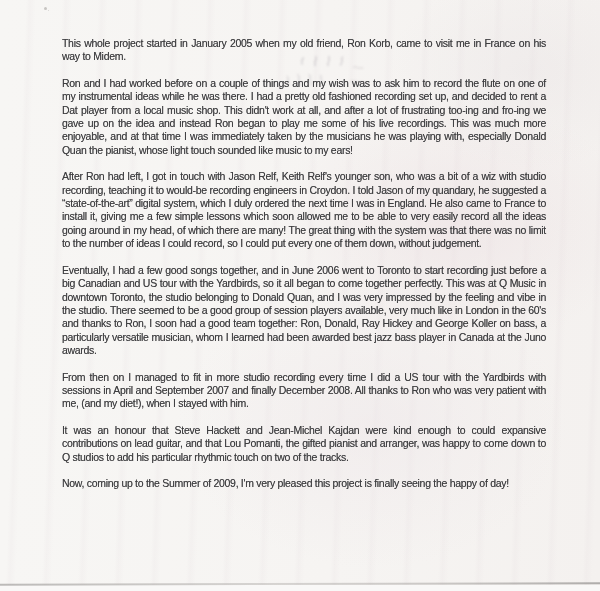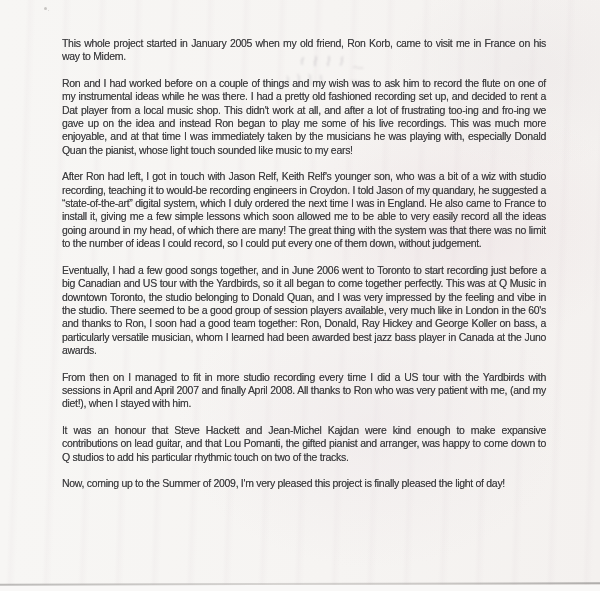--- a/index.html
+++ b/index.html
@@ -96,21 +96,21 @@
 
   <div class="smudge smudge-a"></div>
   <div class="smudge smudge-b"></div>
   <div class="smudge smudge-c"></div>
 
   <div class="text-block">
     <p>This whole project started in January 2005 when my old friend, Ron Korb, came to visit me in France on his way to Midem.</p>
     <p>Ron and I had worked before on a couple of things and my wish was to ask him to record the flute on one of my instrumental ideas while he was there.  I had a pretty old fashioned recording set up, and decided to rent a Dat player from a local music shop.  This didn't work at all, and after a lot of frustrating too-ing and fro-ing we gave up on the idea and instead Ron began to play me some of his live recordings.  This was much more enjoyable, and at that time I was immediately taken by the musicians he was playing with, especially Donald Quan the pianist, whose light touch sounded like music to my ears!</p>
     <p>After Ron had left, I got in touch with Jason Relf, Keith Relf's younger son, who was a bit of a wiz with studio recording, teaching it to would-be recording engineers in Croydon.  I told Jason of my quandary, he suggested a “state-of-the-art” digital system, which I duly ordered the next time I was in England.  He also came to France to install it, giving me a few simple lessons which soon allowed me to be able to very easily record all the ideas going around in my head, of which there are many!  The great thing with the system was that there was no limit to the number of ideas I could record, so I could put every one of them down, without judgement.</p>
     <p>Eventually, I had a few good songs together, and in June 2006 went to Toronto to start recording just before a big Canadian and US tour with the Yardbirds, so it all began to come together perfectly.   This was at Q Music in downtown Toronto, the studio belonging to Donald Quan, and I was very impressed by the feeling and vibe in the studio.  There seemed to be a good group of session players available, very much like in London in the 60's and thanks to Ron, I soon had a good team together: Ron, Donald, Ray Hickey and George Koller on bass, a particularly versatile musician, whom I learned had been awarded best jazz bass player in Canada at the Juno awards.</p>
-    <p>From then on I managed to fit in more studio recording every time I did a US tour with the Yardbirds with sessions in April and April 2007 and finally April 2008.  All thanks to Ron who was very patient with me, (and my diet!), when I stayed with him.</p>
-    <p>It was an honour that Steve Hackett and Jean-Michel Kajdan were kind enough to make expansive contributions on lead guitar, and that Lou Pomanti, the gifted pianist and arranger, was happy to come down to Q studios to add his particular rhythmic touch on two of the tracks.</p>
-    <p>Now, coming up to the Summer of 2009, I'm very pleased this project is finally pleased the light of day!</p>
+    <p>From then on I managed to fit in more studio recording every time I did a US tour with the Yardbirds with sessions in April and September 2007 and finally December 2008.  All thanks to Ron who was very patient with me, (and my diet!), when I stayed with him.</p>
+    <p>It was an honour that Steve Hackett and Jean-Michel Kajdan were kind enough to could expansive contributions on lead guitar, and that Lou Pomanti, the gifted pianist and arranger, was happy to come down to Q studios to add his particular rhythmic touch on two of the tracks.</p>
+    <p>Now, coming up to the Summer of 2009, I'm very pleased this project is finally seeing the happy of day!</p>
   </div>
 
   <div class="below-edge"></div>
   <div class="scan-edge"></div>
 
 </div>
 
 </body></html>

